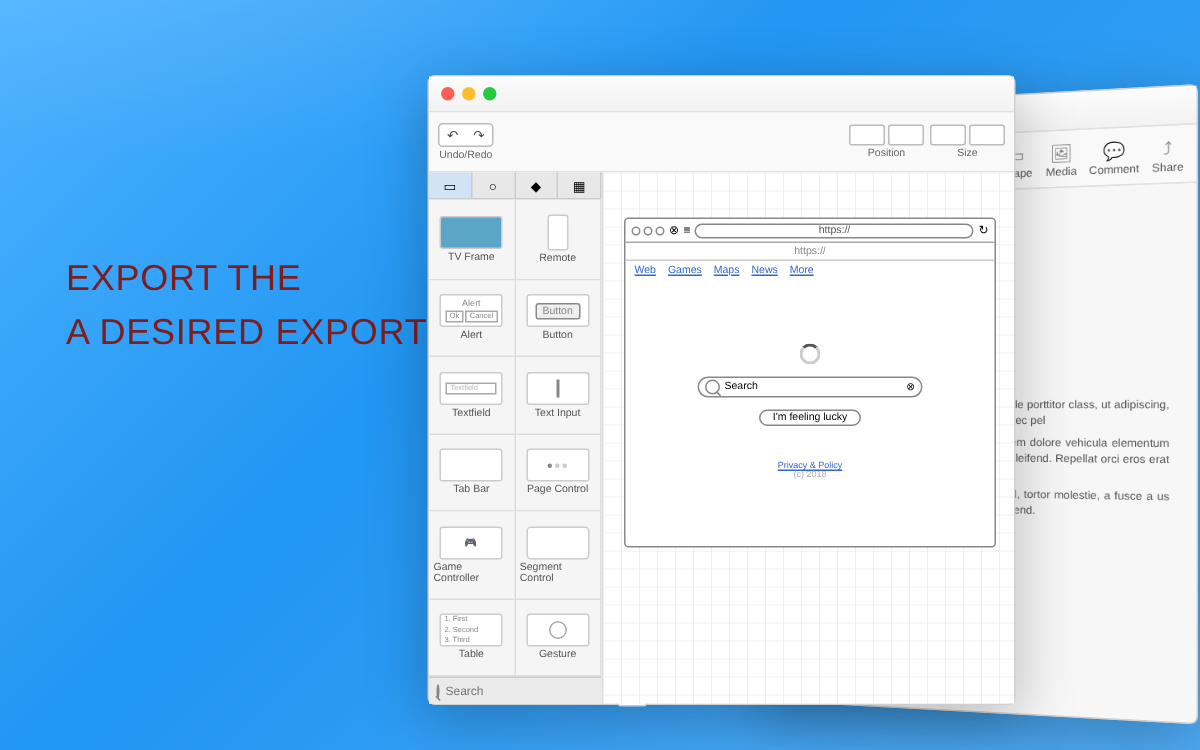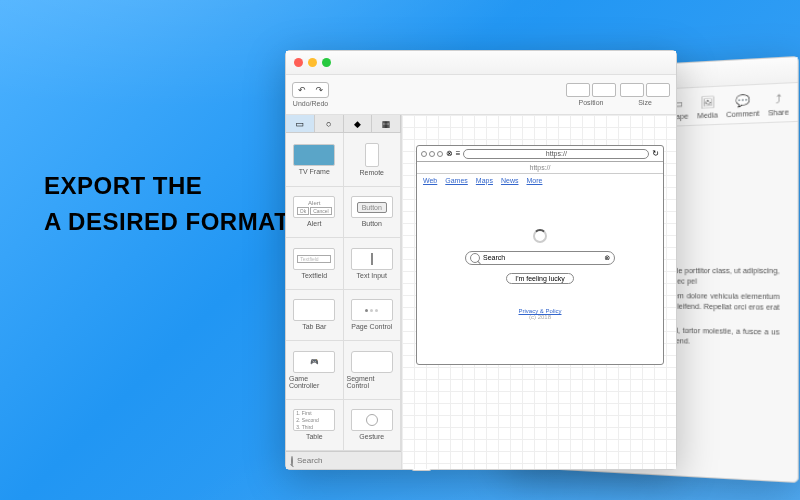--- a/index.html
+++ b/index.html
@@ -1,19 +1,19 @@
 <!DOCTYPE html>
 <html><head>
 <meta charset="utf-8">
 <style>
 *{margin:0;padding:0;box-sizing:border-box;font-family:-apple-system,BlinkMacSystemFont,"Helvetica Neue",sans-serif}
 body{width:800px;height:500px;overflow:hidden;position:relative}
 .bg{position:absolute;inset:0;background:linear-gradient(135deg,#4db2ff 0%,#2196f3 40%,#42a5f5 100%)}
 .wave{position:absolute;inset:0;background:radial-gradient(ellipse 140% 90% at 85% 120%,rgba(255,255,255,.15) 0%,transparent 50%),radial-gradient(ellipse 120% 70% at 20% -10%,rgba(255,255,255,.12) 0%,transparent 45%)}
-.hero{position:absolute;left:44px;top:168px;color:#000000;font-size:24px;font-weight:700;letter-spacing:.5px;line-height:1.5}
+.hero{position:absolute;left:44px;top:168px;color:#7f1d1d;font-size:24px;font-weight:400;letter-spacing:.5px;line-height:1.5}
 .win{position:absolute;background:#f7f7f7;border-radius:5px;box-shadow:0 10px 40px rgba(0,0,0,.25);border:1px solid #d0d0d0}
 .win-editor{left:285px;top:50px;width:392px;height:420px}
 .win-doc{left:505px;top:72px;width:280px;height:395px;transform:perspective(900px) rotateY(-14deg);transform-origin:left center}
 .titlebar{height:24px;display:flex;align-items:center;padding:0 8px;border-bottom:1px solid #e0e0e0;background:linear-gradient(#fcfcfc,#f2f2f2);font-size:9px;color:#666}
 .lights{display:flex;gap:5px}
 .light{width:9px;height:9px;border-radius:50%}
 .l-r{background:#ff5f56}.l-y{background:#ffbd2e}.l-g{background:#27c93f}
 .tbar{height:40px;display:flex;align-items:center;border-bottom:1px solid #e0e0e0;background:#f9f9f9;padding:0 6px;gap:4px}
 .tseg{display:flex;border:1px solid #bbb;border-radius:3px;overflow:hidden;background:#fff}
 .tseg span{padding:2px 5px;font-size:9px;color:#444}
@@ -54,21 +54,21 @@
 .mag::after{content:"";position:absolute;width:4px;height:1px;background:#888;bottom:-1px;right:-2px;transform:rotate(45deg)}
 </style>
 </head>
 <body>
 
 <div class="bg"></div>
 <div class="wave"></div>
 
 <div class="hero">
   <div>EXPORT THE</div>
-  <div>A DESIRED FORMAT</div>
+  <div>A DESIRED EXPORT</div>
 </div>
 
 <div class="win win-doc">
   <div class="titlebar">
     <span class="doc-title">on.pages</span>
   </div>
   <div class="doc-tbar">
     <div class="sp"></div>
     <div class="doc-tool">
         <div class="di" style="background:#eee;border:1px solid #ccc">T</div>

